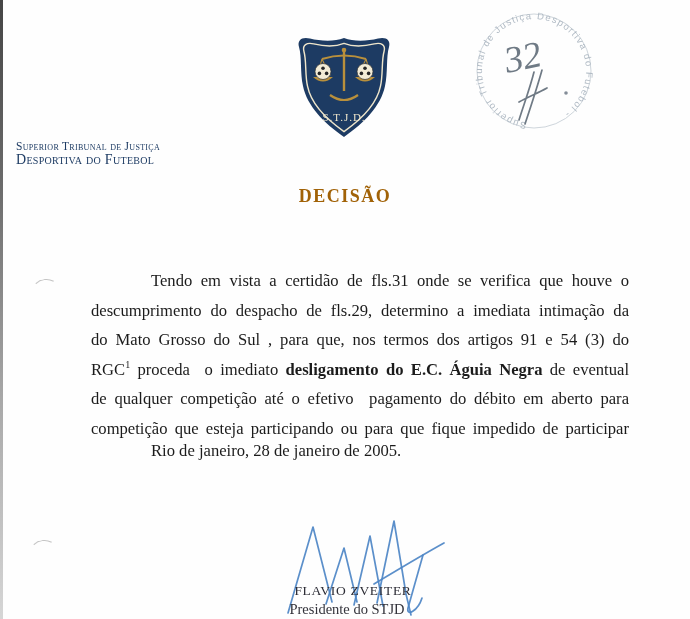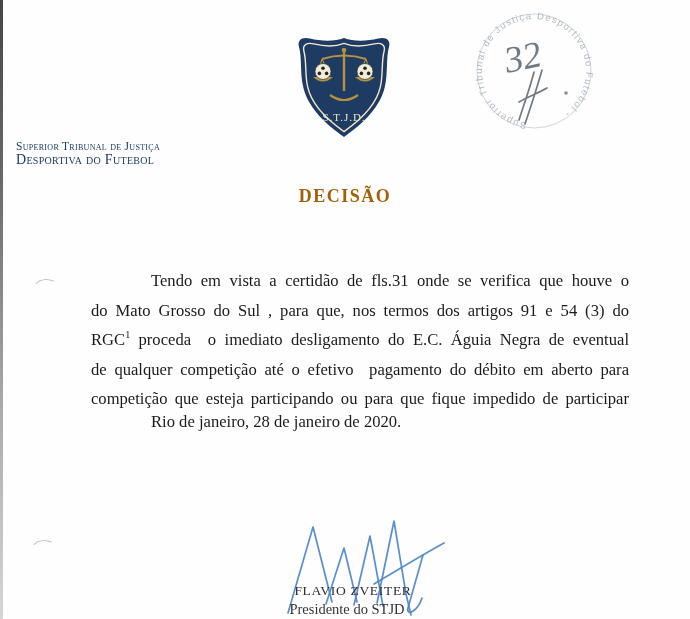--- a/index.html
+++ b/index.html
@@ -63,21 +63,21 @@
 
   
   .para {
     position:absolute; left:91px; top:238px; width:538px;
     font-size:16.6px; line-height:29.5px; color:#1b1b1b;margin-top:28px;
   }
   .line {white-space:normal;}
   .line.justify {text-align:justify; text-align-last:justify;}
   .line.indent {text-indent:60px;}
   .para .line:last-child {margin-top:-7px;}
-  .bold {font-weight:normal;}
+  .bold {font-weight:bold;}
   .sup {vertical-align:super; font-size:10px; line-height:0;}
 
   
   .signature-svg {position:absolute; left:256px; top:512px; width:330px; height:107px;}
   .sig-stroke {stroke:var(--sigblue); fill:none; stroke-width:1.7;
     stroke-linecap:round; stroke-linejoin:round; opacity:.92;}
   .sig-name {
     position:absolute; left:8px; top:583px; width:690px; text-align:center;
     font-size:13.5px; letter-spacing:.7px; color:#2c2c35;
   }
@@ -137,25 +137,26 @@
     </g>
     <text class="stamp-number" x="42" y="66" transform="rotate(-12 58 52)">32</text>
     <path class="stamp-flourish" d="M 72,68 C 68,84 62,100 57,116 M 80,66 C 75,84 69,102 63,120 M 57,98 C 66,93 76,89 85,84"></path>
     <circle class="stamp-dot" cx="104" cy="89" r="1.8"></circle>
   </svg>
 
   <div class="decision-title">DECISÃO</div>
 
   <div class="para">
       <div class="line justify indent"><span>Tendo em vista a certidão de fls.31 onde se verifica que houve o</span></div>
+      <div class="line justify"><span>descumprimento do despacho de fls.29, determino a imediata intimação da</span></div>
       <div class="line justify"><span>do Mato Grosso do Sul&nbsp;, para que, nos termos dos artigos 91 e 54 (3) do</span></div>
       <div class="line justify"><span>RGC</span><span class="sup">1</span><span> proceda&nbsp; o imediato </span><span class="bold">desligamento do E.C. Águia Negra</span><span> de eventual</span></div>
       <div class="line justify"><span>de qualquer competição até o efetivo&nbsp; pagamento do débito em aberto para</span></div>
       <div class="line justify"><span>competição que esteja participando ou para que fique impedido de participar</span></div>
-      <div class="line indent"><span>Rio de janeiro, 28 de janeiro de 2020.</span></div>
+      <div class="line indent"><span>Rio de janeiro, 28 de janeiro de 2005.</span></div>
     </div>
 
   <svg class="signature-svg" viewBox="0 0 330 107">
     <path class="sig-stroke" d="M 32,101 L 57,15 L 76,90"></path>
     <path class="sig-stroke" d="M 70,92 L 88,36 L 101,90"></path>
     <path class="sig-stroke" d="M 98,93 L 114,24 L 127,94"></path>
     <path class="sig-stroke" d="M 121,91 L 138,9 L 150,82 L 155,103"></path>
     <path class="sig-stroke" d="M 118,72 C 143,57 168,42 188,31"></path>
     <path class="sig-stroke" d="M 167,43 L 152,96 C 150,105 162,99 166,86"></path>
   </svg>

